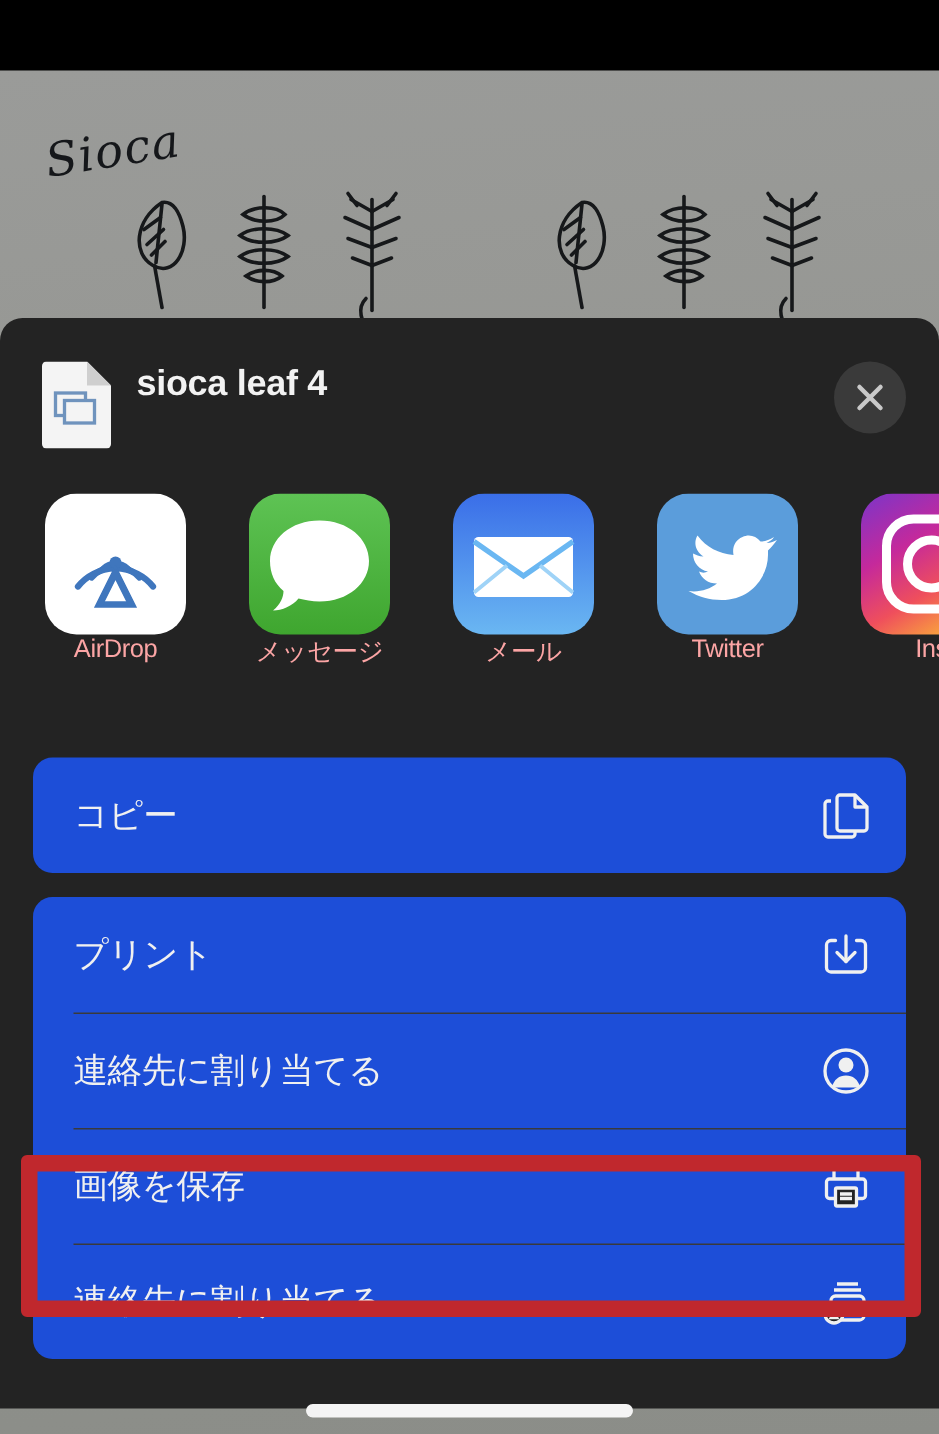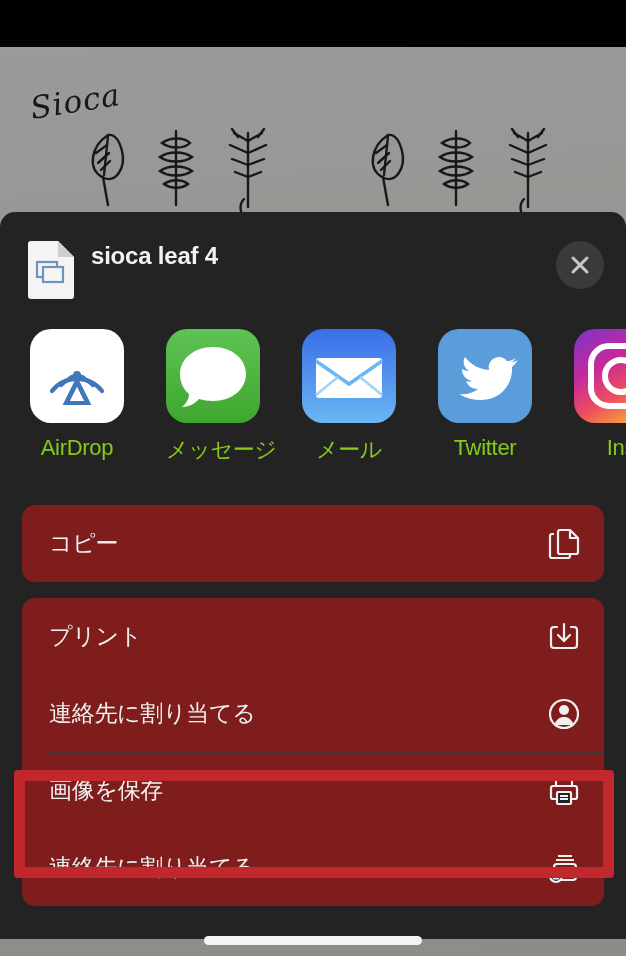--- a/index.html
+++ b/index.html
@@ -79,37 +79,36 @@
     overflow: hidden;
   }
   .app-item { width: 94px; flex: none; text-align: center; }
   .app-tile {
     width: 94px; height: 94px;
     border-radius: 21px;
     overflow: hidden;
     position: relative;
   }
   .app-label {
-    margin-top: 12px;
-    font-size: 22px; color: #84cc16;
+    font-size: 17px; color: #fca5a5;
     letter-spacing: -0.3px;
     white-space: nowrap;
   }
   .tile-airdrop { background: #ffffff; }
   .tile-messages { background: linear-gradient(180deg, #5ec354 0%, #3fa62f 100%); }
   .tile-mail { background: linear-gradient(180deg, #3a6ee8 0%, #6ab7f2 100%); }
   .tile-twitter { background: #5b9ddb; }
   .tile-instagram {
     background: linear-gradient(150deg, #7b35c9 0%, #c5299b 35%, #ef4f5c 62%, #f9a43d 85%, #fdd76a 100%);
   }
 
   
   #actions { padding: 16px 22px 0 22px; }
   .card {
-    background: #7f1d1d;
+    background: #1d4ed8;
     border-radius: 13px;
     overflow: hidden;
   }
   .card + .card { margin-top: 16px; }
   .row {
     position: relative;
     height: 77px;
     display: flex;
     align-items: center;
     padding: 0 22px 0 27px;

